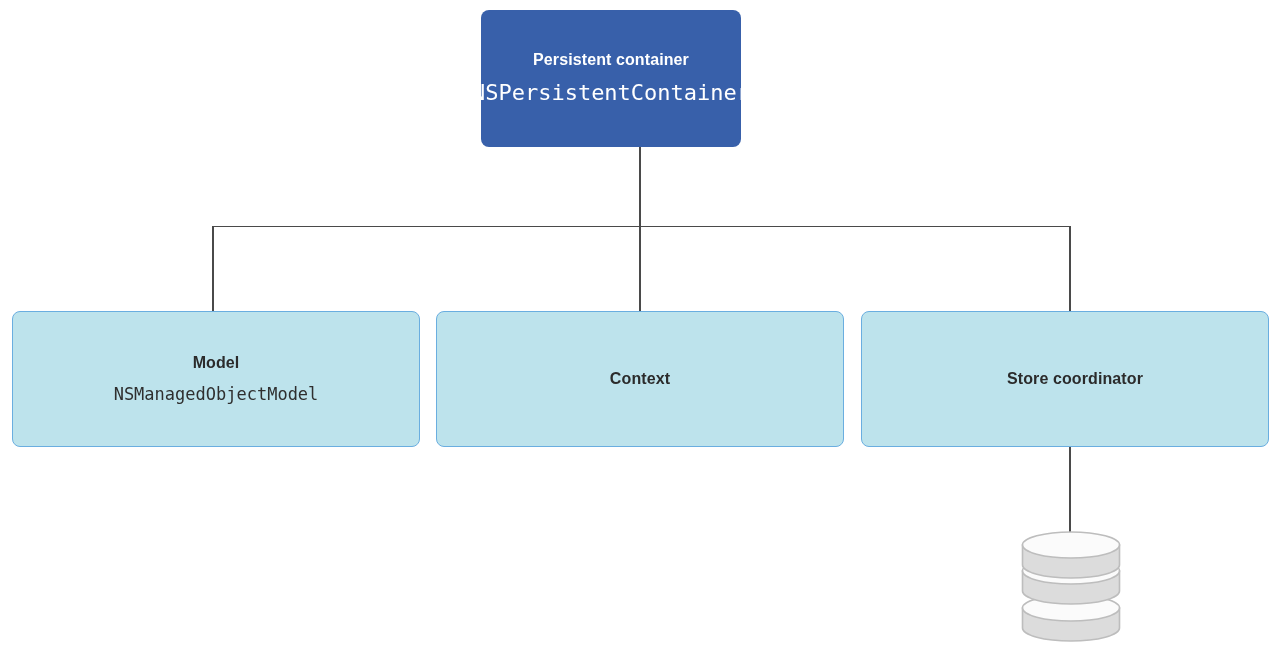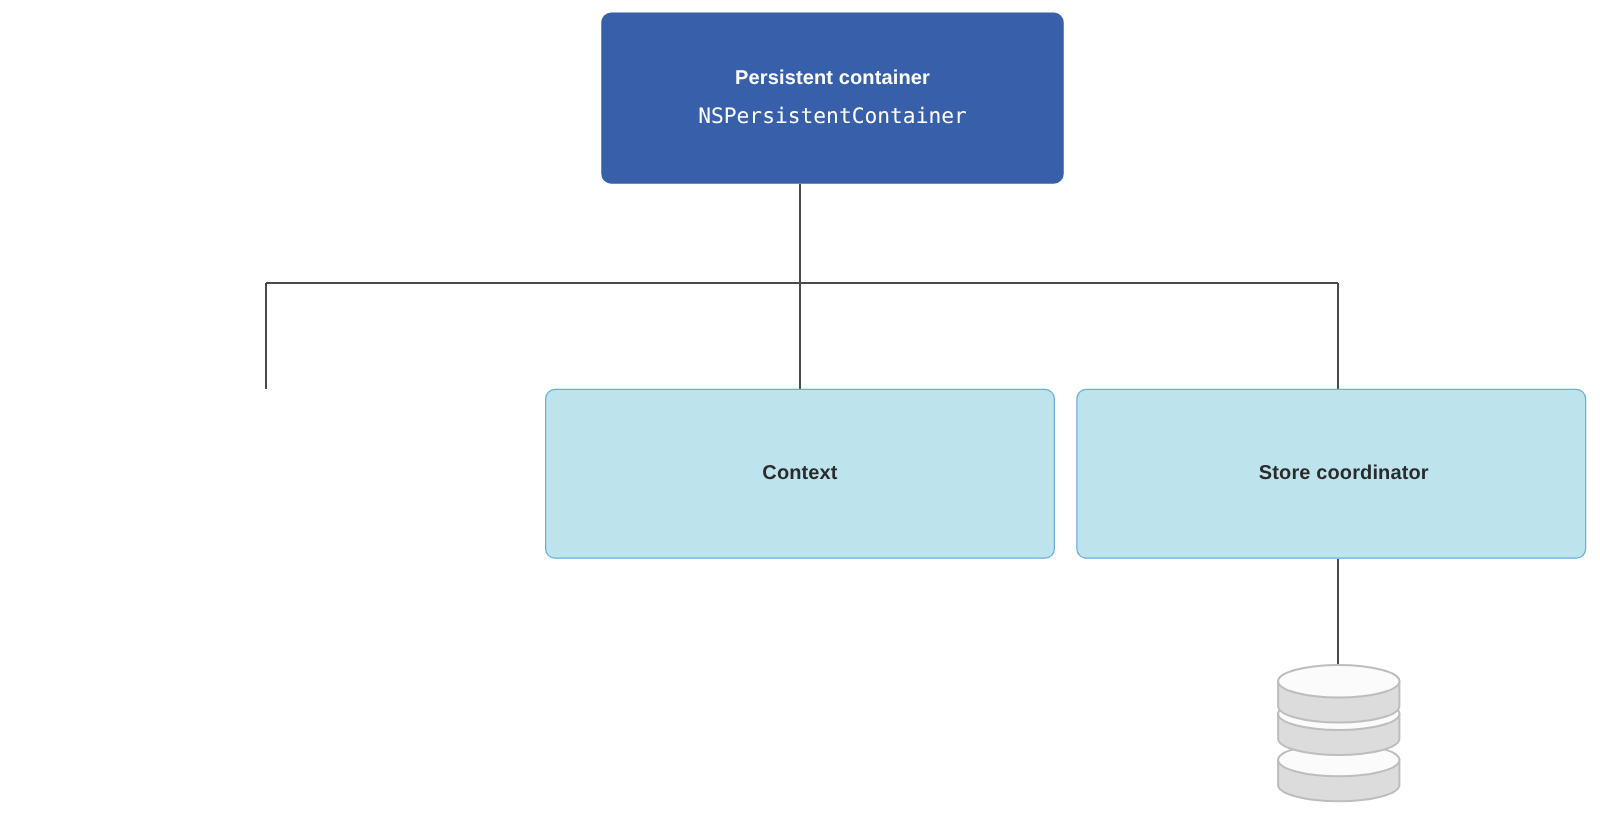--- a/index.html
+++ b/index.html
@@ -59,28 +59,28 @@
     font-weight: normal;
     line-height: 1.2;
     margin-top: 12px;
     white-space: nowrap;
   }
 
   
   #node-persistent-container {
     left: 481px;
     top: 10px;
-    width: 370px;
+    width: 260px;
     height: 137px;
     background: #3860aa;
     color: #ffffff;
     border: none;
   }
   #node-persistent-container .node-title { font-size: 16px; }
-  #node-persistent-container .node-subtitle { font-size: 17px; margin-top: 11px; }
+  #node-persistent-container .node-subtitle { font-size: 22px; margin-top: 11px; }
 
   
   .node-child {
     top: 311px;
     height: 136px;
     background: #bde3ec;
     border: 1.5px solid #6aaee0;
     color: #262626;
   }
   #node-model      { left: 12px;  width: 408px; }
@@ -118,20 +118,24 @@
 
       <path d="M1070,447 L1070,537"></path>
     </g>
   </svg>
 
   <div class="node" id="node-persistent-container">
     <div class="node-title">Persistent container</div>
     <div class="node-subtitle">NSPersistentContainer</div>
   </div>
 
+  <div class="node node-child" id="node-model">
+    <div class="node-title">Model</div>
+    <div class="node-subtitle">NSManagedObjectModel</div>
+  </div>
 
   <div class="node node-child" id="node-context">
     <div class="node-title">Context</div>
   </div>
 
   <div class="node node-child" id="node-store-coordinator">
     <div class="node-title">Store coordinator</div>
   </div>
 
   <div id="node-database">

